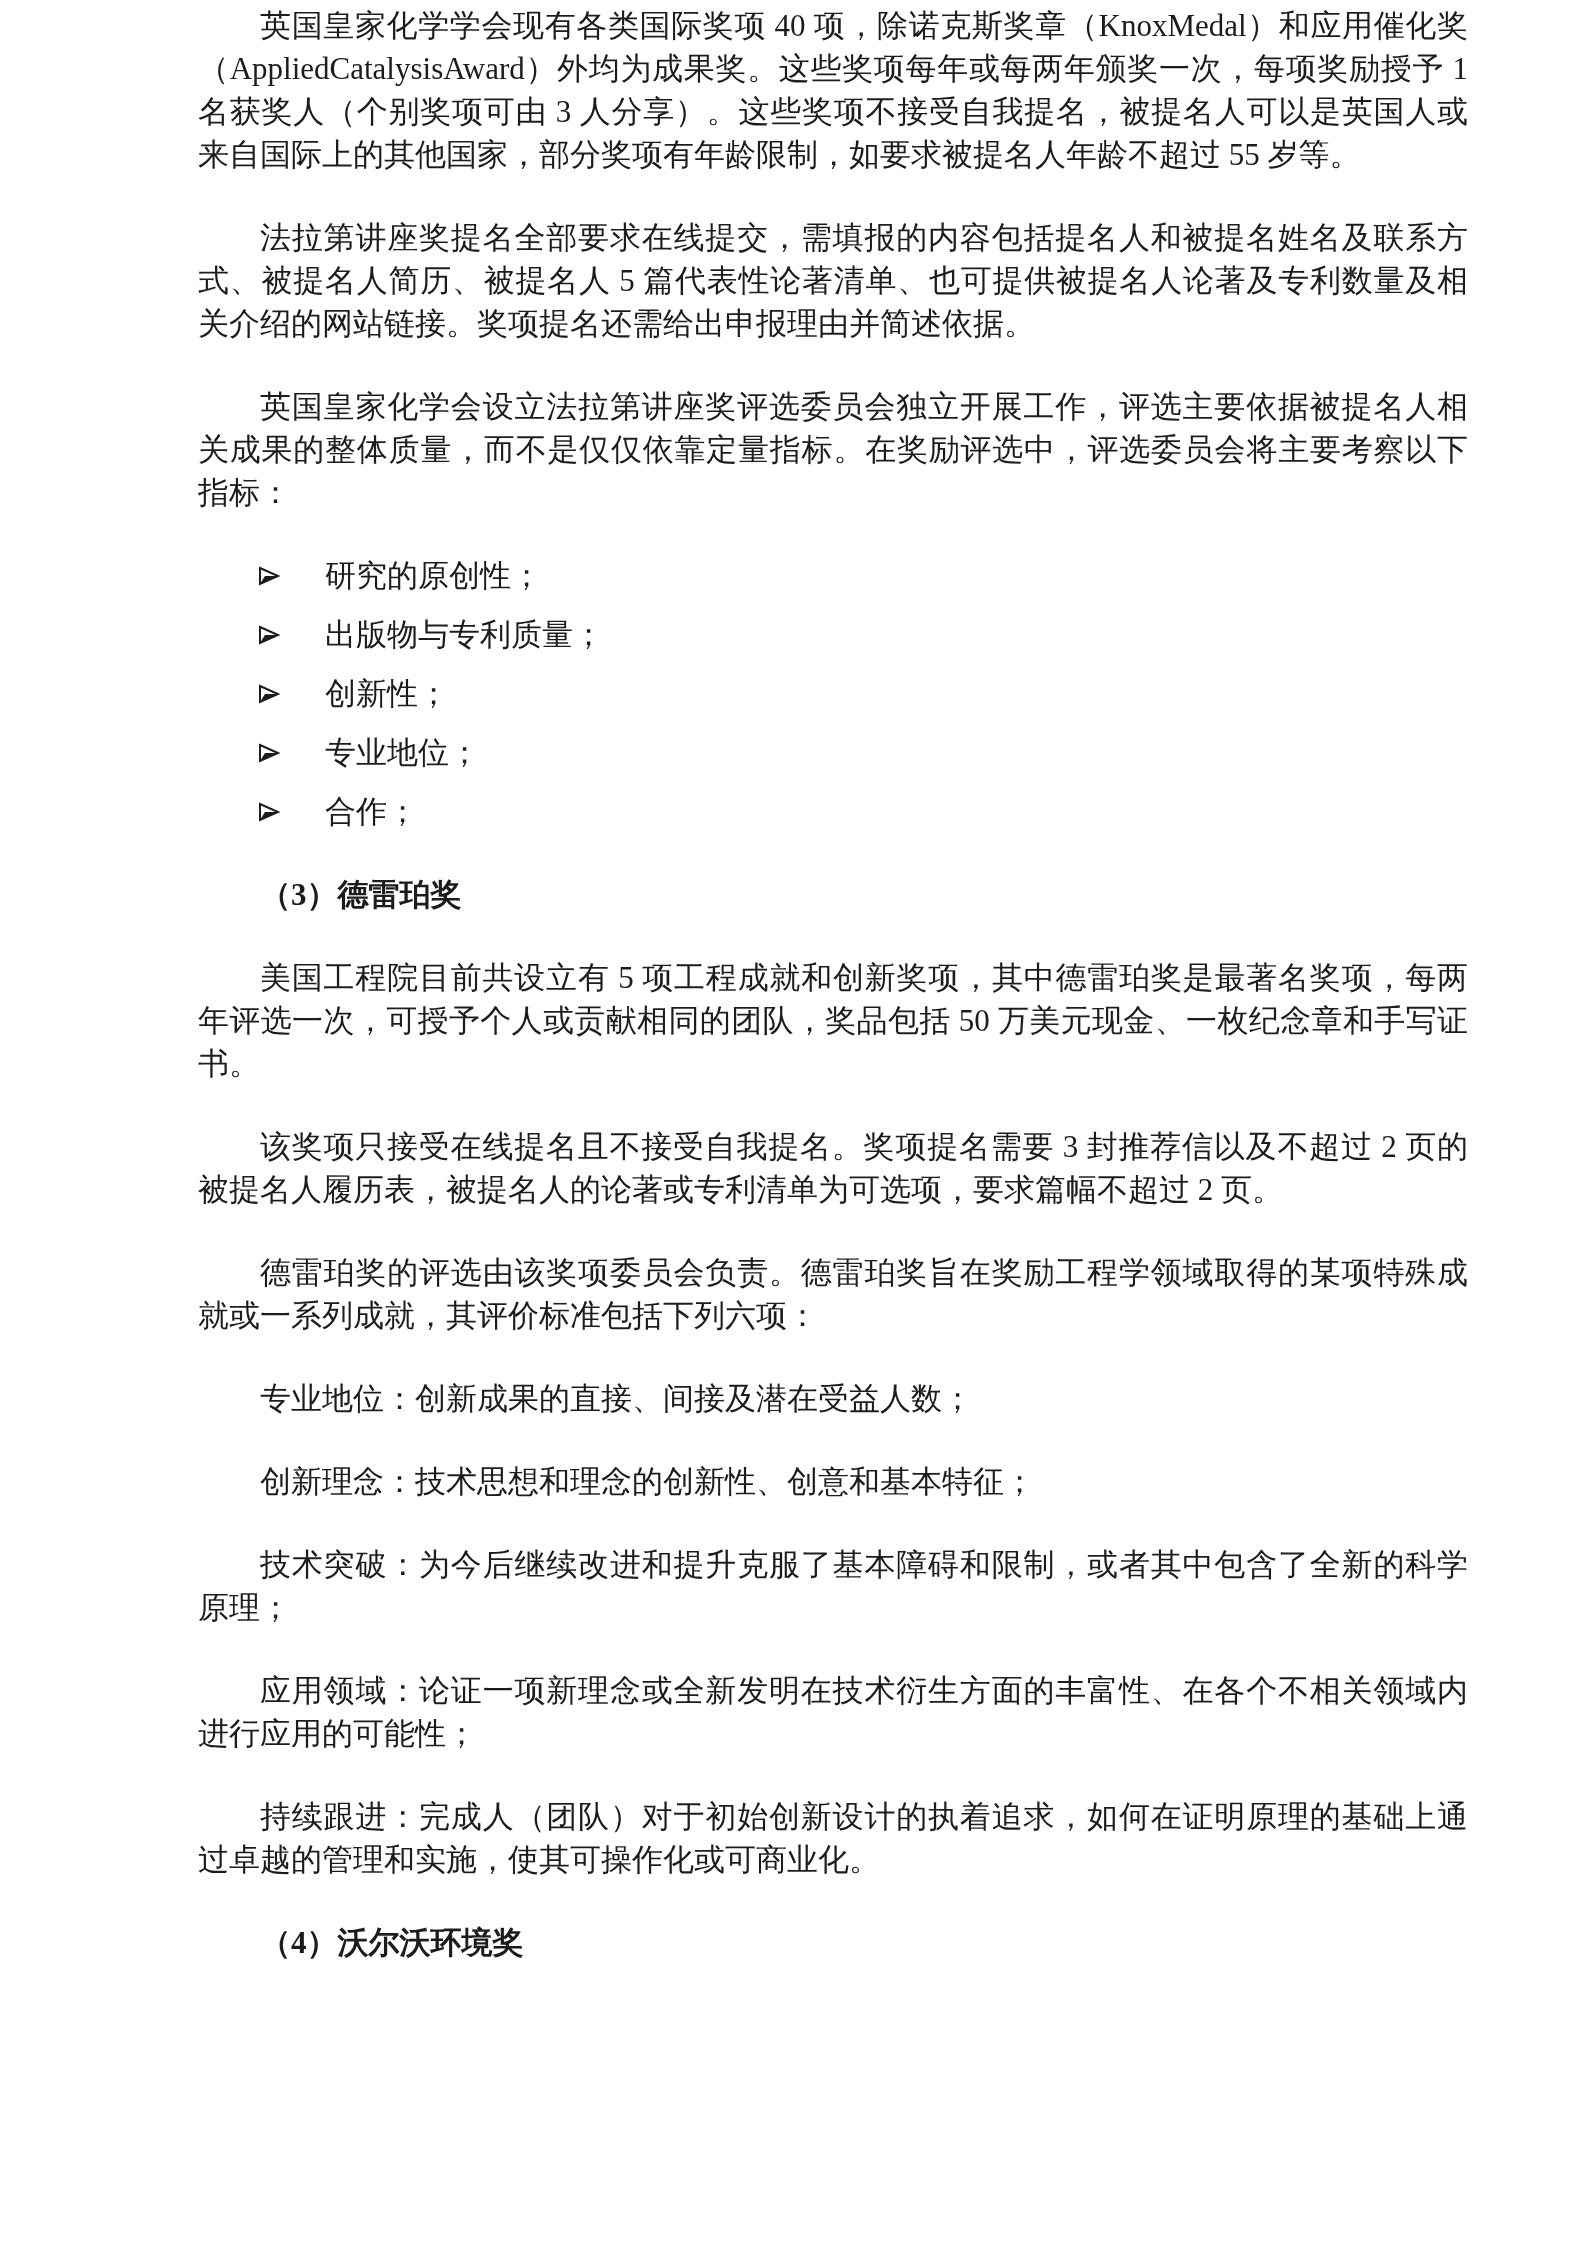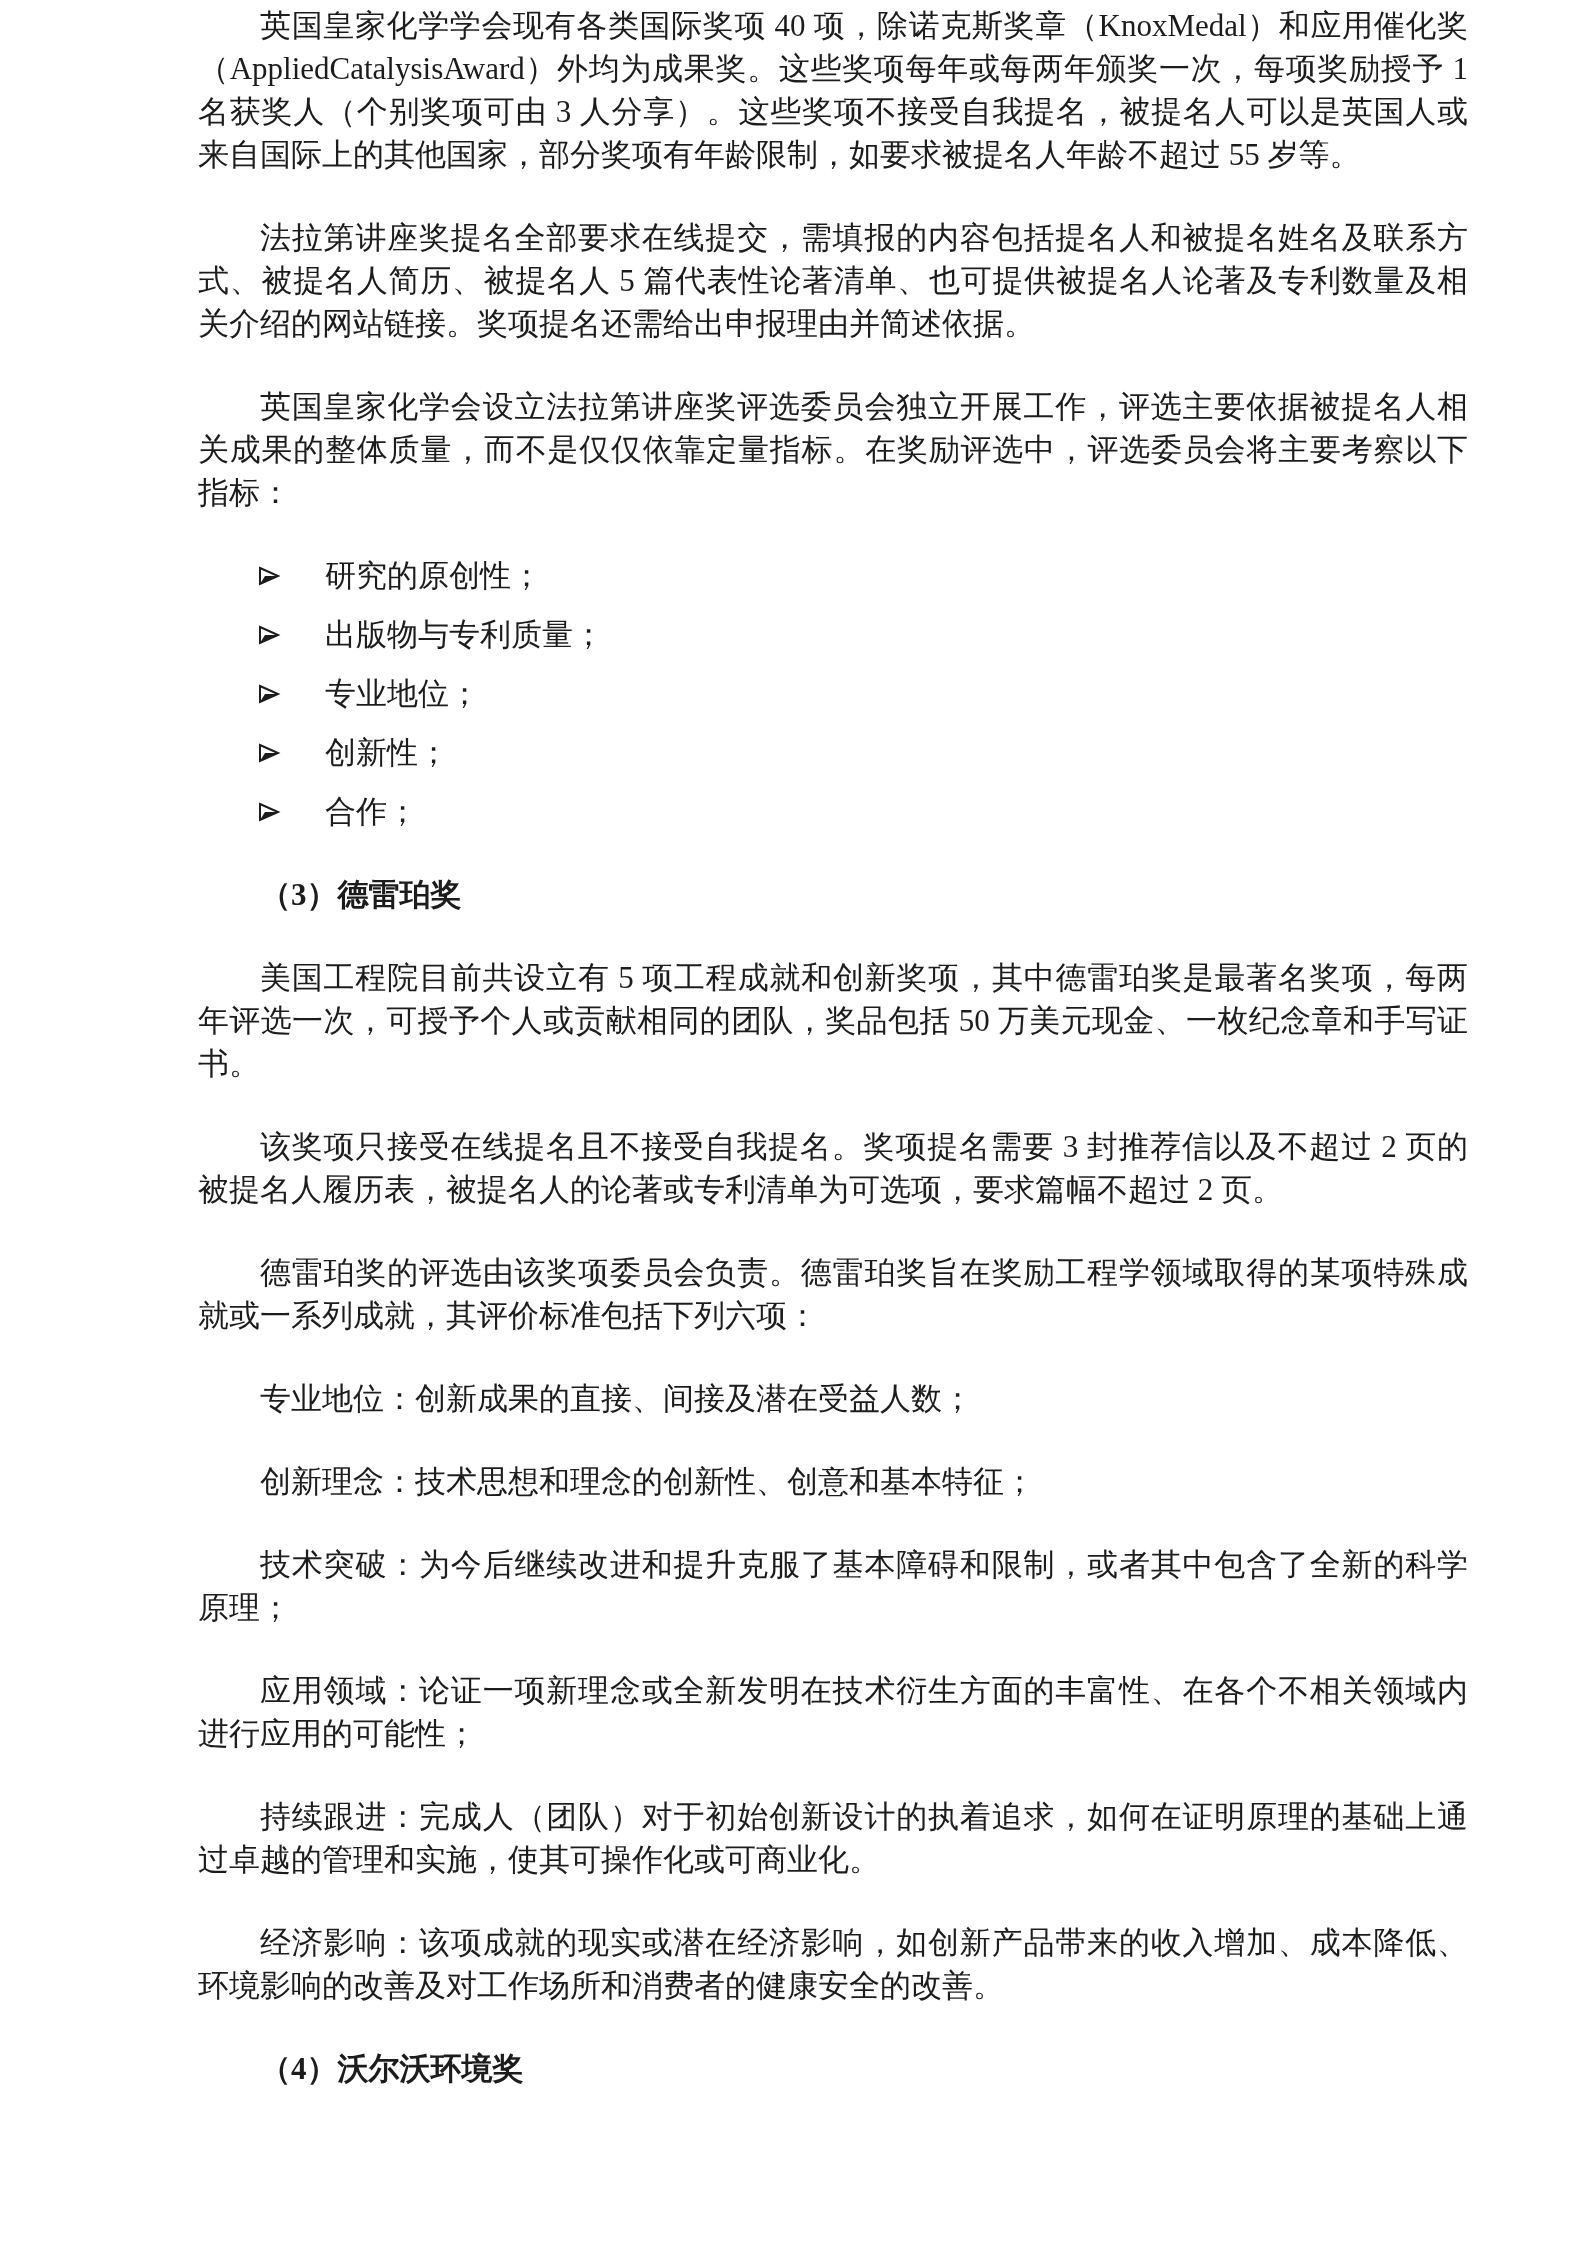--- a/index.html
+++ b/index.html
@@ -91,30 +91,30 @@
         </span>
         <span>出版物与专利质量；</span>
       </li>
       <li>
         <span class="arrow">
           <svg viewBox="0 0 24 24">
               <polygon points="3,4 21,12 3,20" fill="#ffffff" stroke="#1c1c1c" stroke-width="2" stroke-linejoin="miter"></polygon>
               <polygon points="3,20 21,12 8,12" fill="#1c1c1c"></polygon>
             </svg>
         </span>
-        <span>专业地位；</span>
+        <span>创新性；</span>
       </li>
       <li>
         <span class="arrow">
           <svg viewBox="0 0 24 24">
               <polygon points="3,4 21,12 3,20" fill="#ffffff" stroke="#1c1c1c" stroke-width="2" stroke-linejoin="miter"></polygon>
               <polygon points="3,20 21,12 8,12" fill="#1c1c1c"></polygon>
             </svg>
         </span>
-        <span>创新性；</span>
+        <span>专业地位；</span>
       </li>
       <li>
         <span class="arrow">
           <svg viewBox="0 0 24 24">
               <polygon points="3,4 21,12 3,20" fill="#ffffff" stroke="#1c1c1c" stroke-width="2" stroke-linejoin="miter"></polygon>
               <polygon points="3,20 21,12 8,12" fill="#1c1c1c"></polygon>
             </svg>
         </span>
         <span>合作；</span>
       </li>
@@ -131,18 +131,17 @@
     <p class="para">专业地位：创新成果的直接、间接及潜在受益人数；</p>
 
     <p class="para">创新理念：技术思想和理念的创新性、创意和基本特征；</p>
 
     <p class="para">技术突破：为今后继续改进和提升克服了基本障碍和限制，或者其中包含了全新的科学原理；</p>
 
     <p class="para">应用领域：论证一项新理念或全新发明在技术衍生方面的丰富性、在各个不相关领域内进行应用的可能性；</p>
 
     <p class="para">持续跟进：完成人（团队）对于初始创新设计的执着追求，如何在证明原理的基础上通过卓越的管理和实施，使其可操作化或可商业化。</p>
 
-    <p class="para">经济影响：该项成就的现实或潜在经济影响，如创新产品带来的收入增加、成本降低、环境影响的改善及对工作场所和消费者的健康安全的改善。</p>
 
     <p class="heading">（4）沃尔沃环境奖</p>
 
   </div>
 </div>
 
 </body></html>

